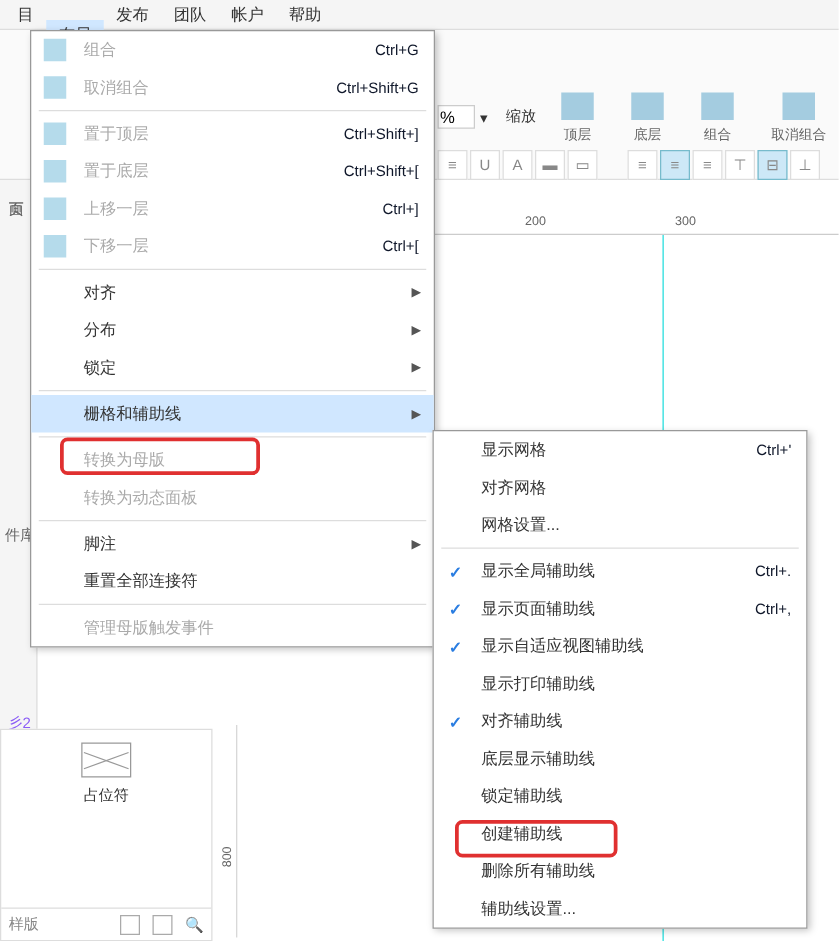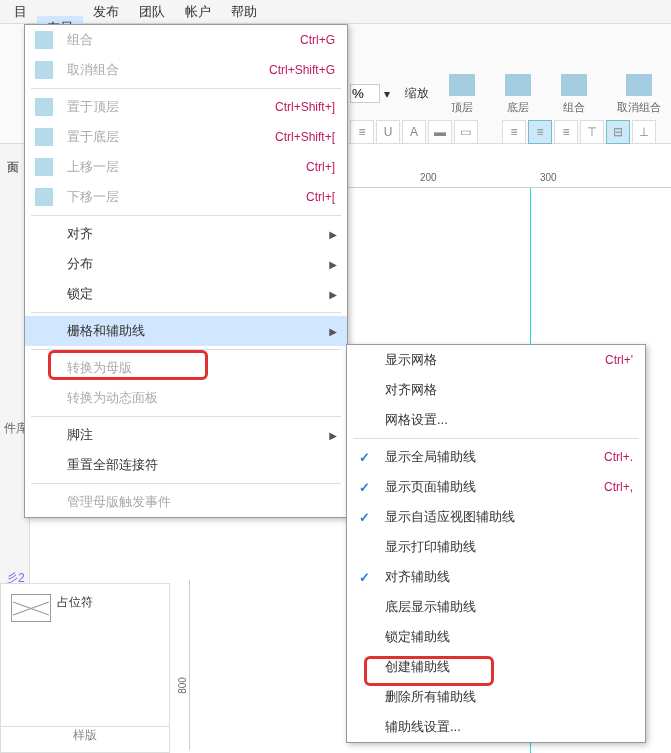--- a/index.html
+++ b/index.html
@@ -32,37 +32,37 @@
   
   .canvas { position: absolute; top: 188px; left: 190px; right: 0; bottom: 0; background: #fff; }
   .guide-v { position: absolute; top: 0; bottom: 0; width: 1px; background: #2dd; left: 340px; }
   
   
   .left-panel { position: absolute; top: 144px; left: 0; width: 30px; bottom: 0; background: #f5f5f5; border-right: 1px solid #ddd; }
   .left-tab { writing-mode: vertical-rl; padding: 8px 4px; font-size: 12px; color: #666; }
   
   
   .lib-panel { position: absolute; bottom: 0; left: 0; width: 170px; height: 170px; background: #fff; border: 1px solid #ddd; }
-  .lib-item { display: flex; flex-direction: row; padding: 10px; gap: 6px; font-size: 12px; }
+  .lib-item { display: flex; flex-direction: column; align-items: center; padding: 10px; gap: 6px; font-size: 12px; }
   .lib-icon { width: 40px; height: 28px; border: 1px solid #999; position: relative; }
   .lib-icon::before, .lib-icon::after { content: ""; position: absolute; background: #999; }
   .lib-icon::before { width: 100%; height: 1px; top: 50%; transform: rotate(20deg); }
   .lib-icon::after { width: 100%; height: 1px; top: 50%; transform: rotate(-20deg); }
-  .lib-footer { position: absolute; bottom: 0; left: 0; right: 0; height: 26px; border-top: 1px solid #ddd; display: flex; align-items: center; padding: 0 6px; gap: 10px; color: #888; font-size: 12px; flex-direction: column; }
+  .lib-footer { position: absolute; bottom: 0; left: 0; right: 0; height: 26px; border-top: 1px solid #ddd; display: flex; align-items: center; padding: 0 6px; gap: 10px; color: #888; font-size: 12px; }
   .lib-footer-icon { width: 16px; height: 16px; border: 1px solid #aaa; }
   
   
   .menu { position: absolute; top: 24px; left: 24px; width: 324px; background: #fff; border: 1px solid #999; box-shadow: 2px 2px 6px rgba(0,0,0,0.25); z-index: 100; }
   .menu-item { display: flex; align-items: center; height: 30px; padding: 0 12px 0 42px; position: relative; cursor: pointer; }
   .menu-item.disabled { color: #aaa; }
   .menu-item.hover { background: #d0e7ff; }
   .menu-item .mi-icon { position: absolute; left: 10px; width: 18px; height: 18px; opacity: 0.5; }
   .menu-item .mi-icon.blue { background: #6bb8d8; }
   .menu-item .mi-label { flex: 1; }
-  .menu-item .mi-shortcut { color: #be185d; font-size: 12px; }
+  .menu-item .mi-shortcut { color: #0f172a; font-size: 12px; }
   .menu-item .mi-arrow { position: absolute; right: 10px; font-size: 10px; color: #555; }
   .menu-sep { height: 1px; background: #ddd; margin: 3px 6px; }
   
   
   .hl-box { position: absolute; border: 3px solid #e03030; border-radius: 6px; pointer-events: none; z-index: 300; }
   
   
   .submenu { position: absolute; top: 344px; left: 346px; width: 300px; background: #fff; border: 1px solid #999; box-shadow: 2px 2px 6px rgba(0,0,0,0.25); z-index: 200; }
   .submenu .menu-item { padding-left: 38px; }
   .submenu .mi-check { position: absolute; left: 12px; color: #2a7de1; font-weight: bold; }

